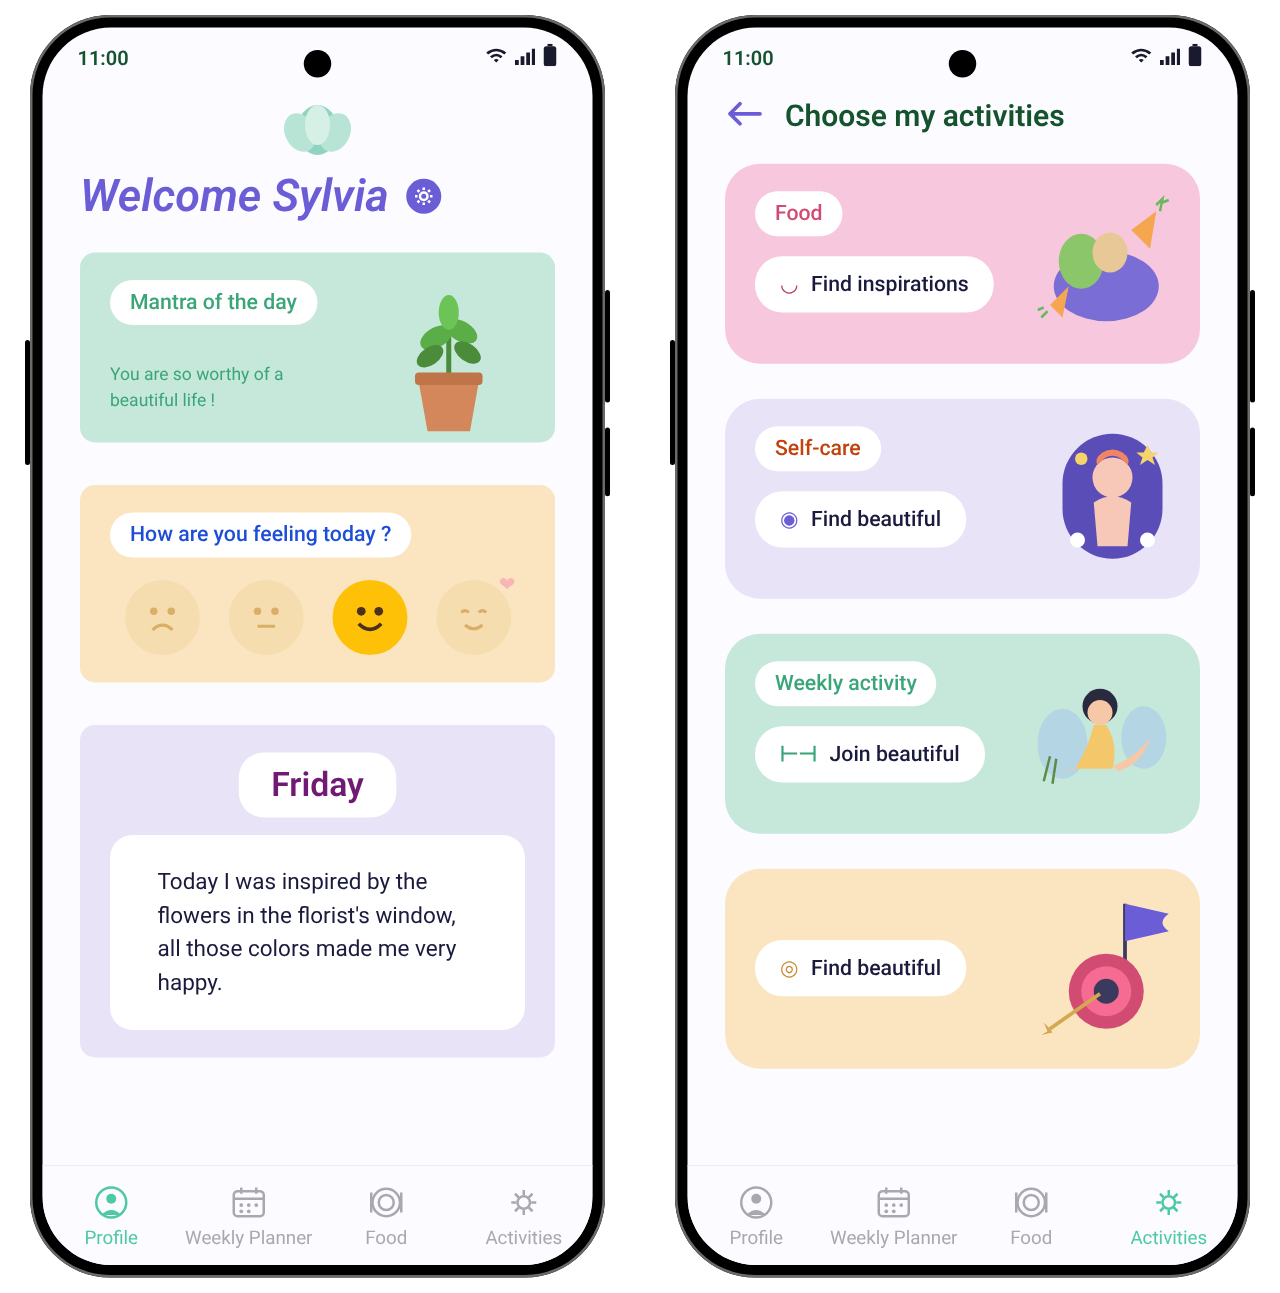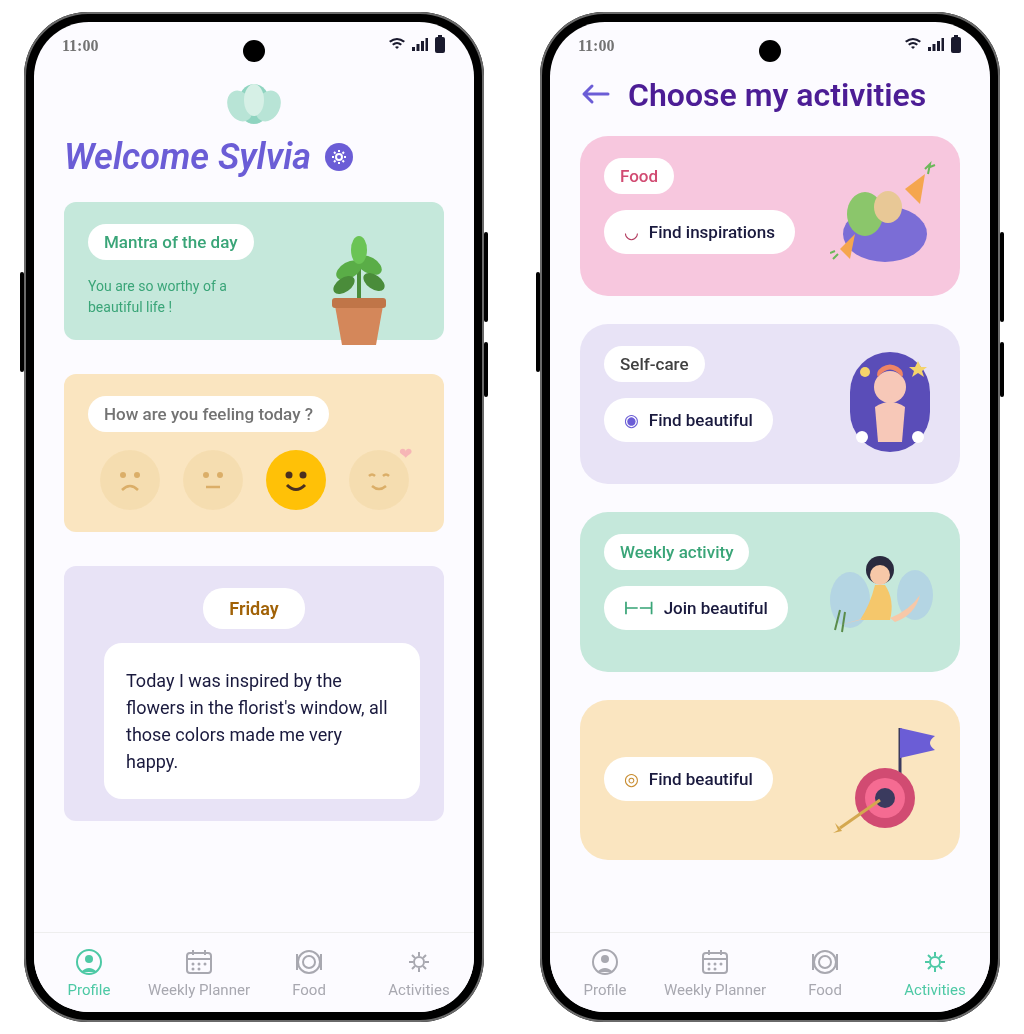--- a/index.html
+++ b/index.html
@@ -52,22 +52,21 @@
 .side-btn.right2 { right: -4px; top: 330px; width: 4px; height: 55px; }
 .side-btn.left1 { left: -4px; top: 260px; width: 4px; height: 100px; }
 
 .status-bar {
   height: 40px;
   display: flex;
   align-items: center;
   padding: 8px 28px 0;
   font-size: 16px;
   font-weight: 600;
-  color: #737373;
-  font-family: Liberation Serif, serif;
+  color: #14532d;
 }
 .status-right {
   margin-left: auto;
   display: flex;
   gap: 6px;
   align-items: center;
 }
 
 .content {
   flex: 1;
@@ -116,28 +115,28 @@
 
 .pill {
   display: inline-block;
   background: #fff;
   border-radius: 18px;
   padding: 8px 16px;
   font-size: 17px;
   font-weight: 500;
 }
 .pill-green { color: #3aa578; }
-.pill-amber { color: #737373; }
-.pill-purple { color: #404040; }
+.pill-amber { color: #1d4ed8; }
+.pill-purple { color: #c2410c; }
 .pill-rose { color: #d14b72; }
 
 .mantra-text {
   color: #3aa578;
   font-size: 14px;
-  margin-top: 16px;
+  margin-top: 30px;
   line-height: 1.5;
   max-width: 170px;
 }
 
 .plant {
   position: absolute;
   right: 40px;
   top: 28px;
 }
 
@@ -158,44 +157,43 @@
 .emoji-dim { background: #f3d9a7; opacity: 0.6; }
 .emoji-active { background: #ffc107; font-size: 36px; }
 
 .day-pill {
   display: block;
   width: fit-content;
   margin: 0 auto 14px;
   background: #fff;
   padding: 10px 26px;
   border-radius: 20px;
-  color: #a16207;
-  font-size: 18px;
+  color: #701a75;
+  font-size: 27px;
   font-weight: 600;
 }
 .journal-box {
   background: #fff;
   border-radius: 18px;
-  padding: 24px 22px;
+  padding: 24px 38px;
   color: #1a1a3e;
   font-size: 18px;
   line-height: 1.5;
-  margin-left: 16px;
 }
 
 .header-bar {
   display: flex;
   align-items: center;
   gap: 18px;
   padding: 14px 0 22px;
 }
 .header-bar h2 {
-  font-size: 32px;
+  font-size: 24px;
   font-weight: 600;
-  color: #4c1d95;
+  color: #14532d;
   text-align: center;
 }
 .back-btn {
   color: #6b5dd6;
   font-size: 28px;
 }
 
 .activity-card {
   border-radius: 28px;
   padding: 22px 24px;

